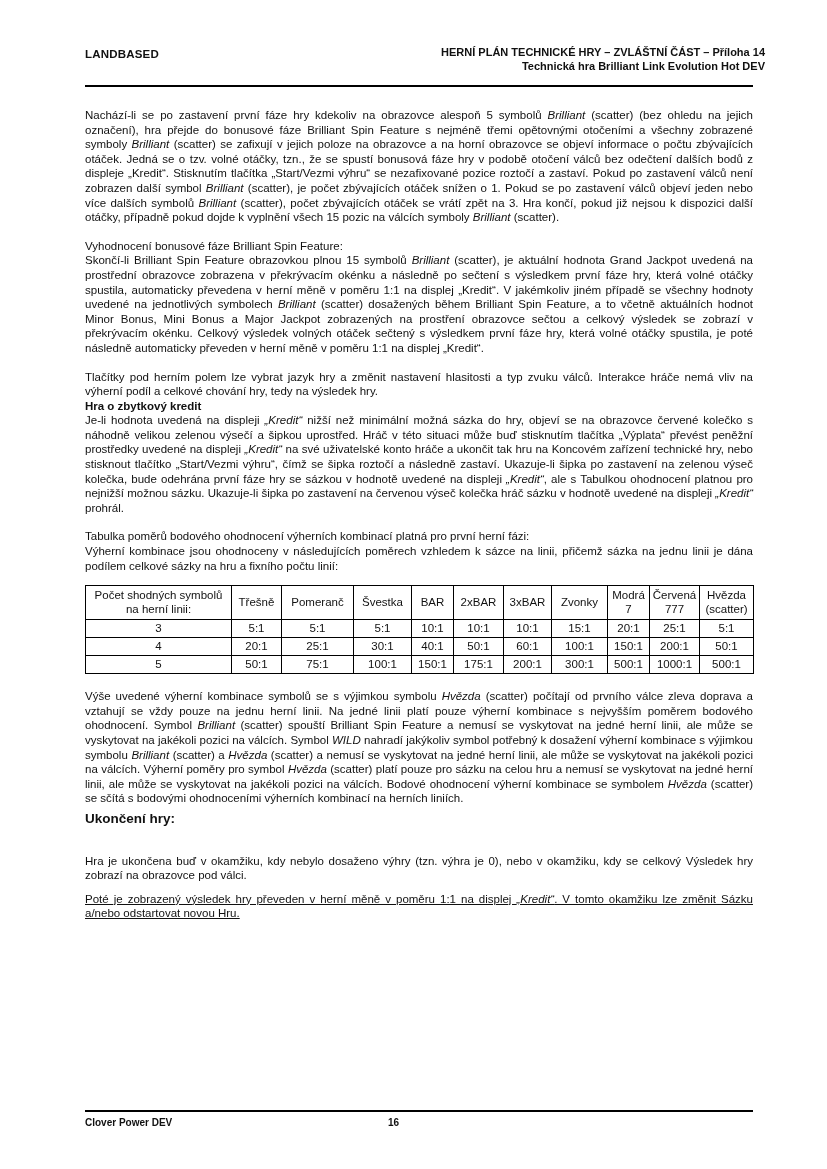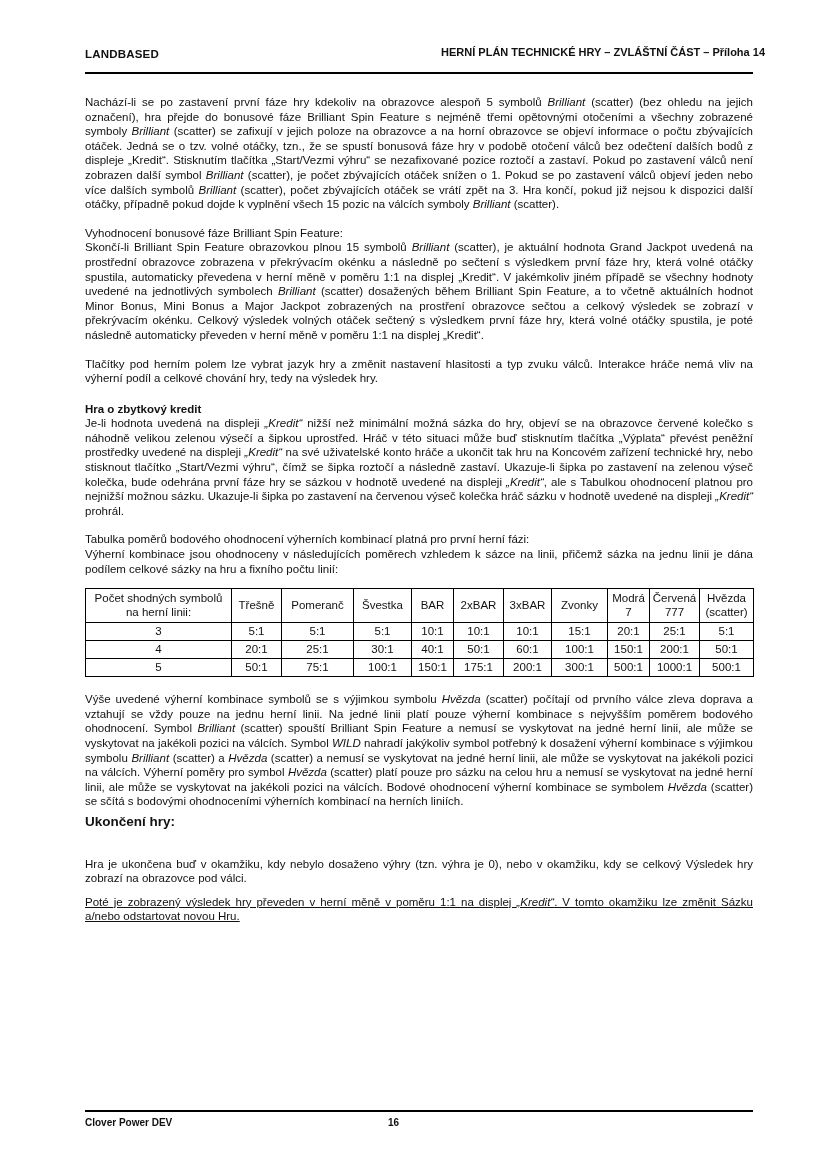--- a/index.html
+++ b/index.html
@@ -22,21 +22,21 @@
   .doc-header .right { text-align: right; font-size: 11px; font-weight: bold; line-height: 13.5px; }
   .rule { border: 0; border-top: 2px solid #000; margin: 12px 74px 0 85px; }
 
   
   .body-text { font-size: 11.5px; line-height: 14.6px; }
   p { margin: 0; }
   .just { text-align: justify; }
   .p-top { margin-top: 14px; }
   .first-para { margin-top: 21px; }
   .sub-heading { font-weight: bold; }
-  #residual-heading { margin-top: 16px; }
+  #residual-heading { }
   #table-intro1 { margin-top: 14px; }
   #after-table { margin-top: 15px; }
   #game-end-heading { font-size: 13.5px; font-weight: bold; margin-top: 6px; }
   #game-end-p1 { margin-top: 27px; }
   #game-end-p2 { margin-top: 9px; text-decoration: underline; }
   em { font-style: italic; }
 
   
   table.payout {
     border-collapse: collapse;
@@ -68,20 +68,21 @@
 </style>
 </head>
 <body>
 
 <div class="page">
 
   <div class="doc-header">
     <div class="left">LANDBASED</div>
     <div class="right">
       <div>HERNÍ PLÁN TECHNICKÉ HRY – ZVLÁŠTNÍ ČÁST – Příloha 14</div>
+      <div>Technická hra Brilliant Link Evolution Hot DEV</div>
     </div>
   </div>
   <hr class="rule">
 
   <div class="content body-text">
 
     <p class="just first-para"><span>Nachází-li se po zastavení první fáze hry kdekoliv na obrazovce alespoň 5 symbolů </span><em>Brilliant</em><span> (scatter) (bez ohledu na jejich označení), hra přejde do bonusové fáze Brilliant Spin Feature s nejméně třemi opětovnými otočeními a všechny zobrazené symboly </span><em>Brilliant</em><span> (scatter) se zafixují v jejich poloze na obrazovce a na horní obrazovce se objeví informace o počtu zbývajících otáček. Jedná se o tzv. volné otáčky, tzn., že se spustí bonusová fáze hry v podobě otočení válců bez odečtení dalších bodů z displeje „Kredit“. Stisknutím tlačítka „Start/Vezmi výhru“ se nezafixované pozice roztočí a zastaví. Pokud po zastavení válců není zobrazen další symbol </span><em>Brilliant</em><span> (scatter), je počet zbývajících otáček snížen o 1. Pokud se po zastavení válců objeví jeden nebo více dalších symbolů </span><em>Brilliant</em><span> (scatter), počet zbývajících otáček se vrátí zpět na 3. Hra končí, pokud již nejsou k dispozici další otáčky, případně pokud dojde k vyplnění všech 15 pozic na válcích symboly </span><em>Brilliant</em><span> (scatter).</span></p>
 
     <p class="p-top">Vyhodnocení bonusové fáze Brilliant Spin Feature:</p>
     <p class="just"><span>Skončí-li Brilliant Spin Feature obrazovkou plnou 15 symbolů </span><em>Brilliant</em><span> (scatter), je aktuální hodnota Grand Jackpot uvedená na prostřední obrazovce zobrazena v překrývacím okénku a následně po sečtení s výsledkem první fáze hry, která volné otáčky spustila, automaticky převedena v herní měně v poměru 1:1 na displej „Kredit“. V jakémkoliv jiném případě se všechny hodnoty uvedené na jednotlivých symbolech </span><em>Brilliant</em><span> (scatter) dosažených během Brilliant Spin Feature, a to včetně aktuálních hodnot Minor Bonus, Mini Bonus a Major Jackpot zobrazených na prostření obrazovce sečtou a celkový výsledek se zobrazí v překrývacím okénku. Celkový výsledek volných otáček sečtený s výsledkem první fáze hry, která volné otáčky spustila, je poté následně automaticky převeden v herní měně v poměru 1:1 na displej „Kredit“.</span></p>

